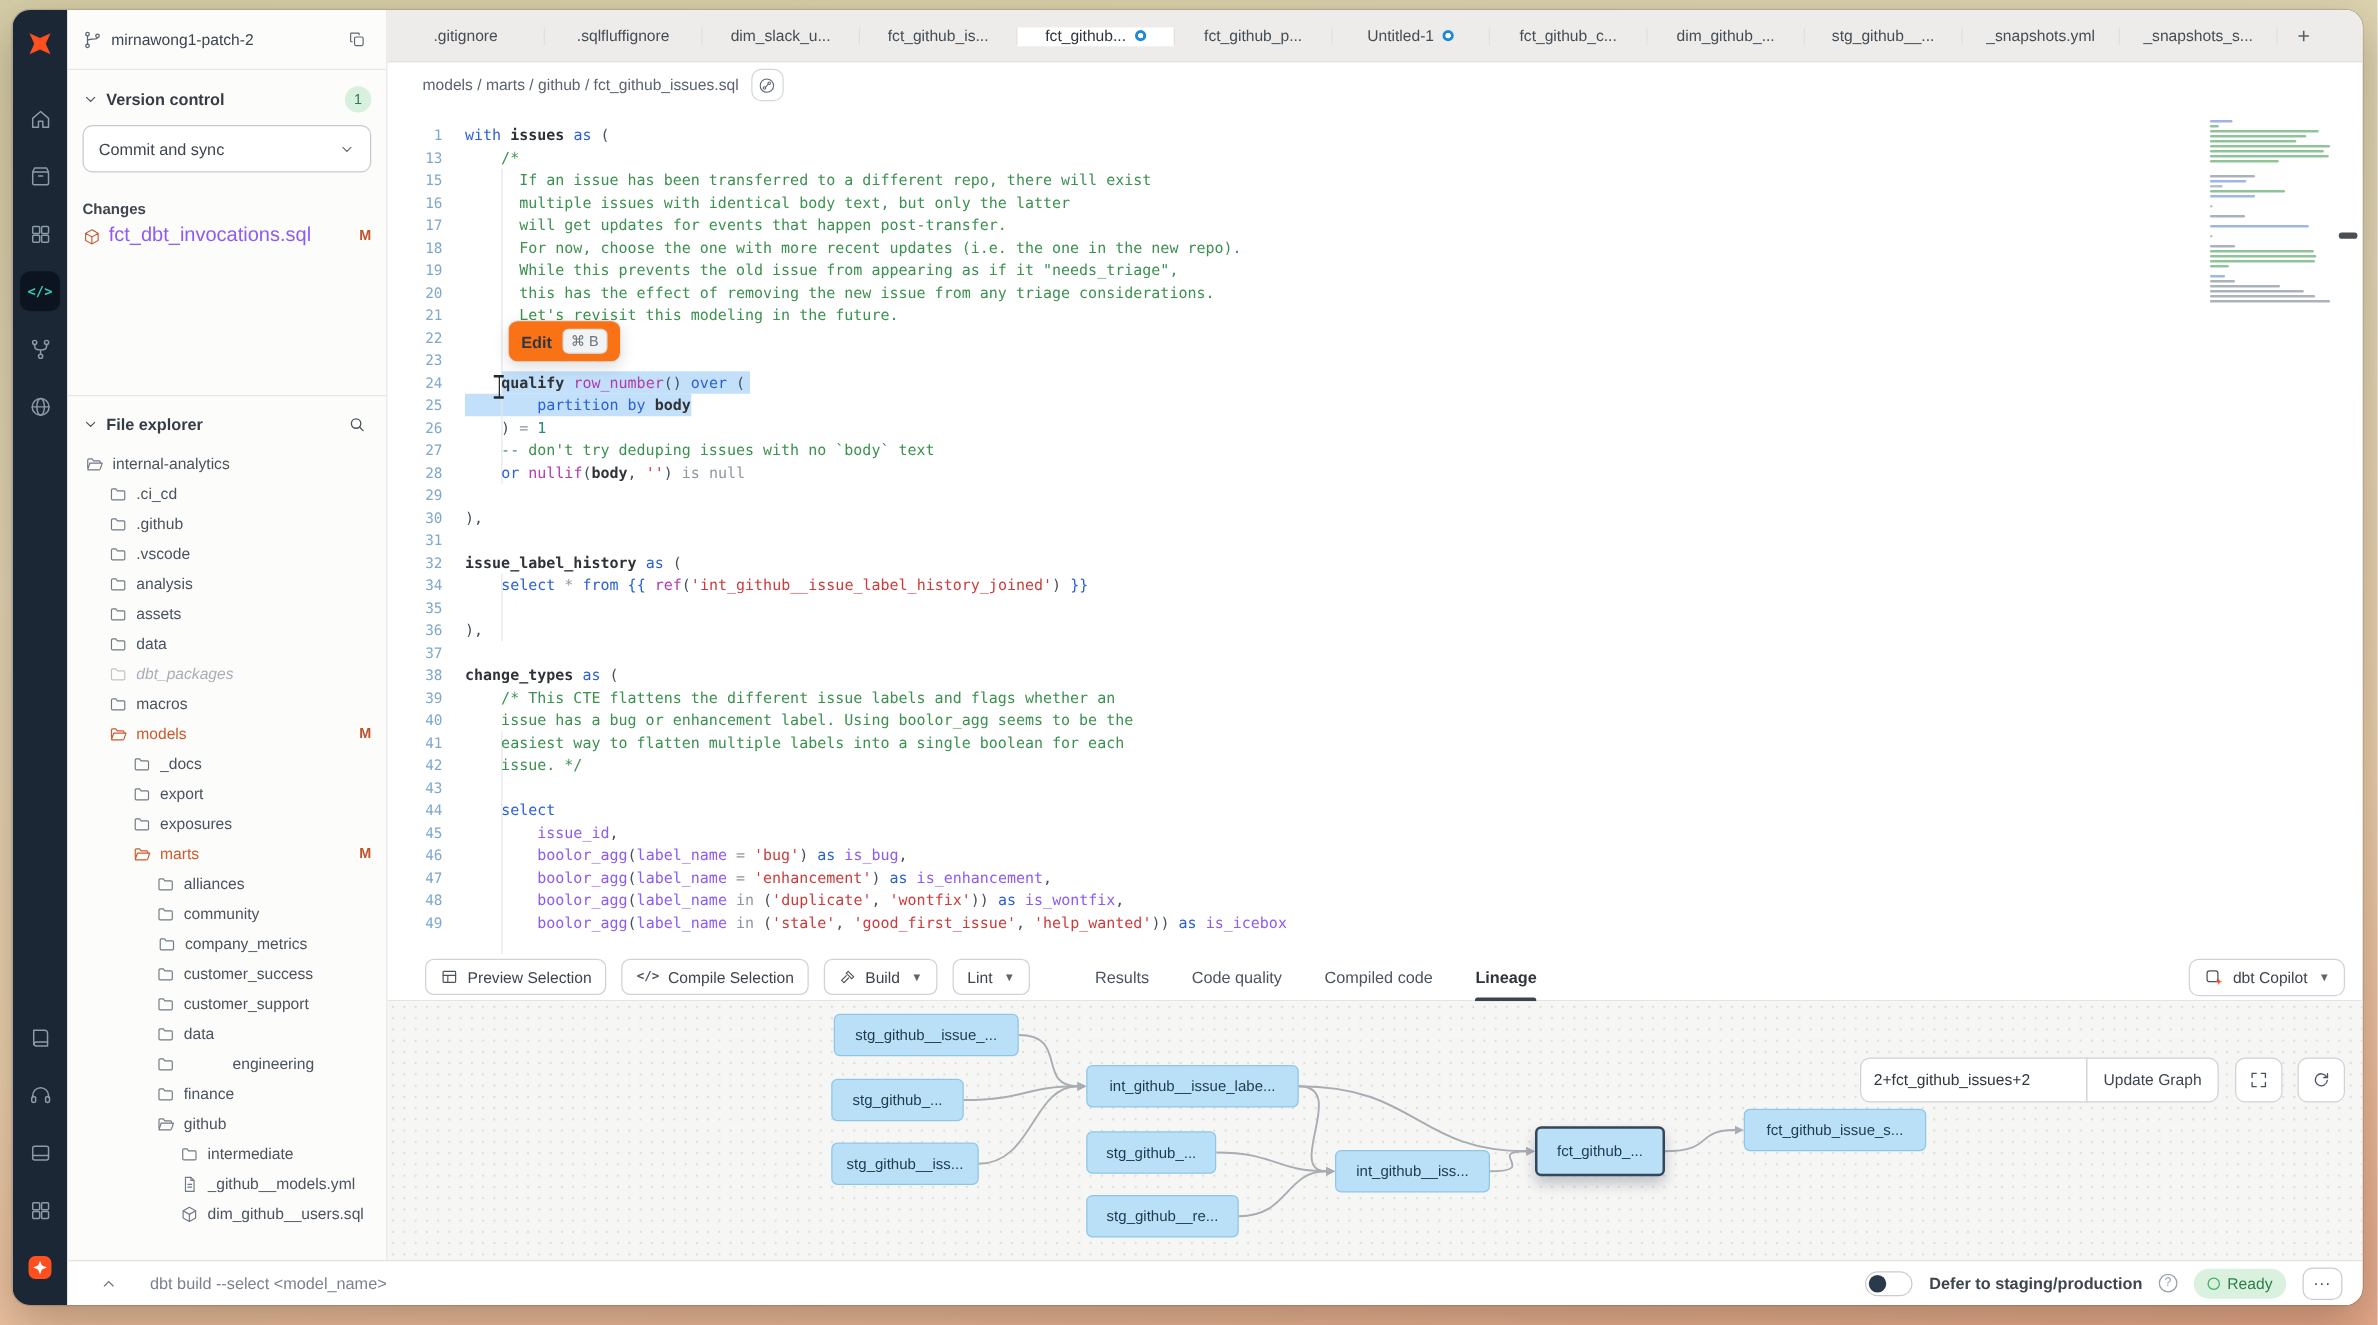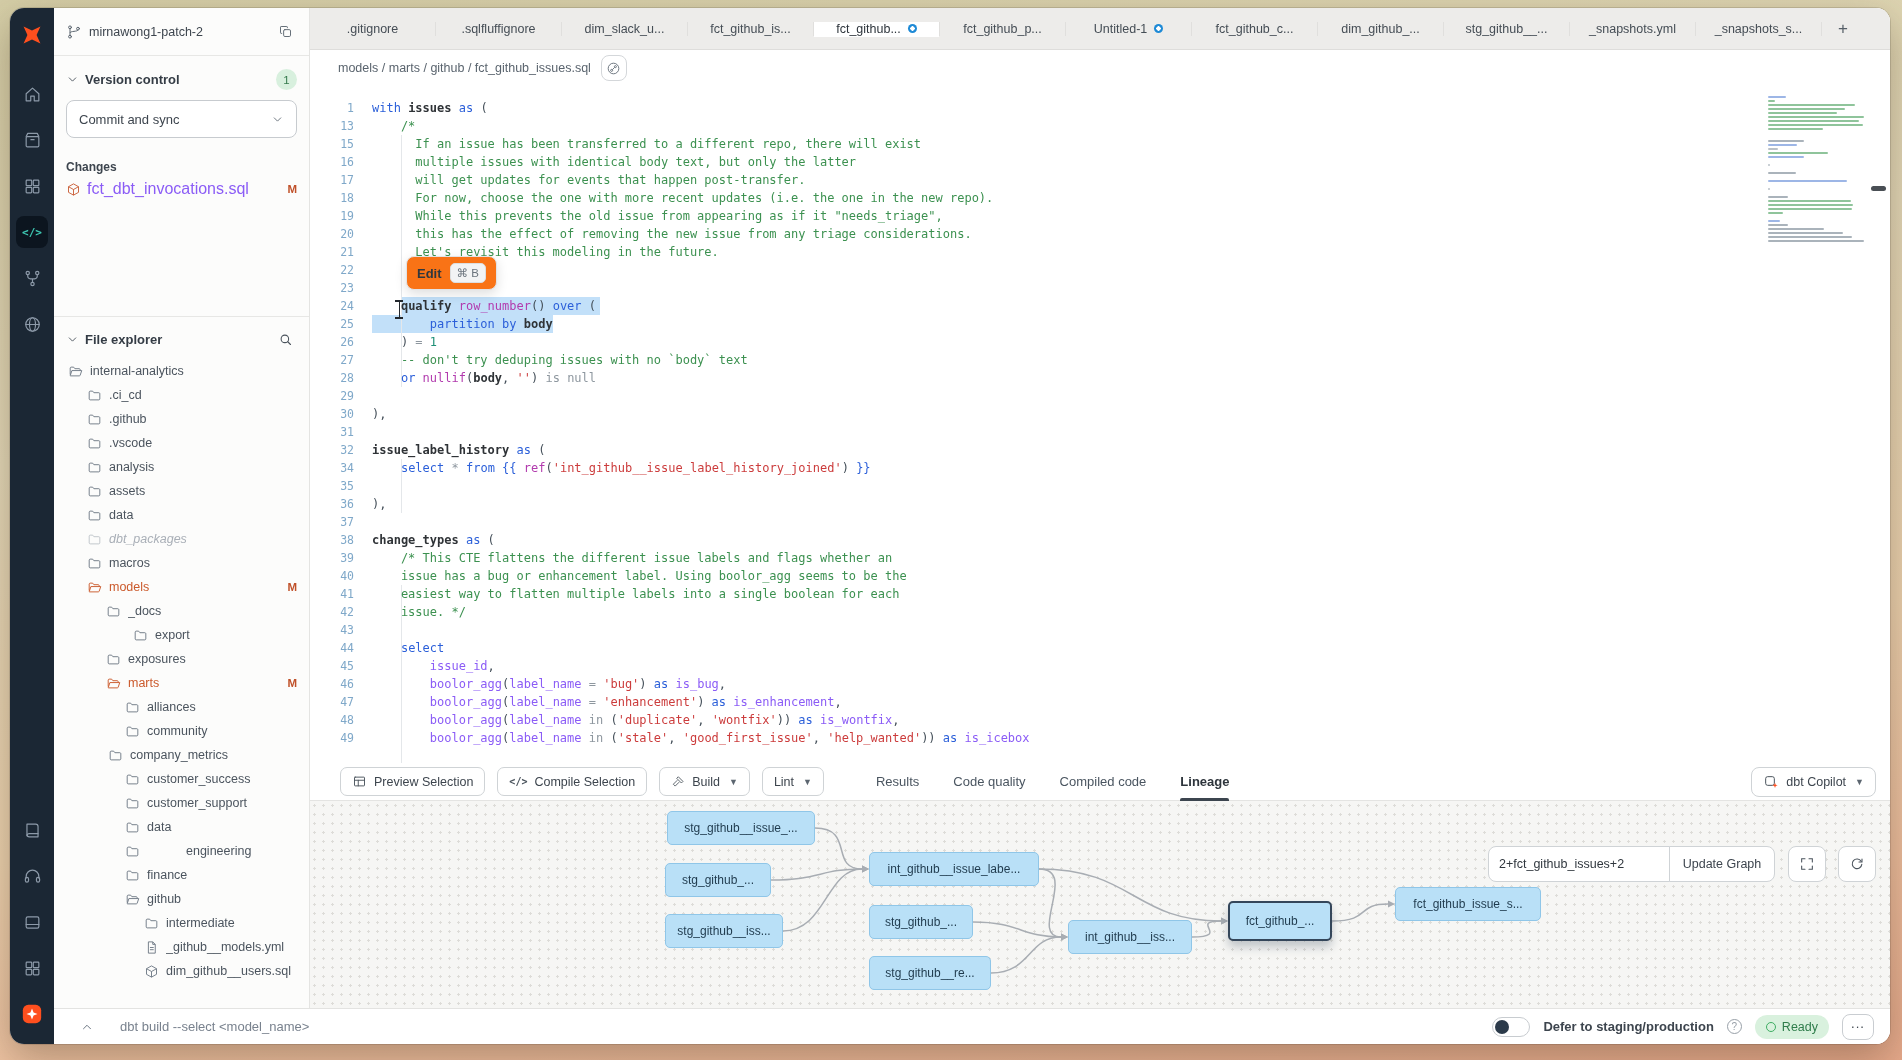--- a/index.html
+++ b/index.html
@@ -334,21 +334,21 @@
             </svg>
             <span class="tree-label">models</span>
             <span class="m-badge">M</span>
           </div>
           <div class="tree-row " style="padding-left: 52px;">
             <svg width="15" height="15" viewBox="0 0 24 24">
               <path d="M3.5 6.5 C3.5 5.7 4.2 5 5 5 H9 L11 7.5 H19 C19.8 7.5 20.5 8.2 20.5 9 V17.5 C20.5 18.3 19.8 19 19 19 H5 C4.2 19 3.5 18.3 3.5 17.5 Z"></path>
             </svg>
             <span class="tree-label">_docs</span>
           </div>
-          <div class="tree-row " style="padding-left: 79px;">
+          <div class="tree-row " style="padding-left: 52px;">
             <svg width="15" height="15" viewBox="0 0 24 24">
               <path d="M3.5 6.5 C3.5 5.7 4.2 5 5 5 H9 L11 7.5 H19 C19.8 7.5 20.5 8.2 20.5 9 V17.5 C20.5 18.3 19.8 19 19 19 H5 C4.2 19 3.5 18.3 3.5 17.5 Z"></path>
             </svg>
             <span class="tree-label">export</span>
           </div>
           <div class="tree-row " style="padding-left: 52px;">
             <svg width="15" height="15" viewBox="0 0 24 24">
               <path d="M3.5 6.5 C3.5 5.7 4.2 5 5 5 H9 L11 7.5 H19 C19.8 7.5 20.5 8.2 20.5 9 V17.5 C20.5 18.3 19.8 19 19 19 H5 C4.2 19 3.5 18.3 3.5 17.5 Z"></path>
             </svg>
             <span class="tree-label">exposures</span>
@@ -366,21 +366,21 @@
               <path d="M3.5 6.5 C3.5 5.7 4.2 5 5 5 H9 L11 7.5 H19 C19.8 7.5 20.5 8.2 20.5 9 V17.5 C20.5 18.3 19.8 19 19 19 H5 C4.2 19 3.5 18.3 3.5 17.5 Z"></path>
             </svg>
             <span class="tree-label">alliances</span>
           </div>
           <div class="tree-row " style="padding-left: 71px;">
             <svg width="15" height="15" viewBox="0 0 24 24">
               <path d="M3.5 6.5 C3.5 5.7 4.2 5 5 5 H9 L11 7.5 H19 C19.8 7.5 20.5 8.2 20.5 9 V17.5 C20.5 18.3 19.8 19 19 19 H5 C4.2 19 3.5 18.3 3.5 17.5 Z"></path>
             </svg>
             <span class="tree-label">community</span>
           </div>
-          <div class="tree-row " style="padding-left: 54px;">
+          <div class="tree-row " style="padding-left: 72px;">
             <svg width="15" height="15" viewBox="0 0 24 24">
               <path d="M3.5 6.5 C3.5 5.7 4.2 5 5 5 H9 L11 7.5 H19 C19.8 7.5 20.5 8.2 20.5 9 V17.5 C20.5 18.3 19.8 19 19 19 H5 C4.2 19 3.5 18.3 3.5 17.5 Z"></path>
             </svg>
             <span class="tree-label">company_metrics</span>
           </div>
           <div class="tree-row " style="padding-left: 71px;">
             <svg width="15" height="15" viewBox="0 0 24 24">
               <path d="M3.5 6.5 C3.5 5.7 4.2 5 5 5 H9 L11 7.5 H19 C19.8 7.5 20.5 8.2 20.5 9 V17.5 C20.5 18.3 19.8 19 19 19 H5 C4.2 19 3.5 18.3 3.5 17.5 Z"></path>
             </svg>
             <span class="tree-label">customer_success</span>

